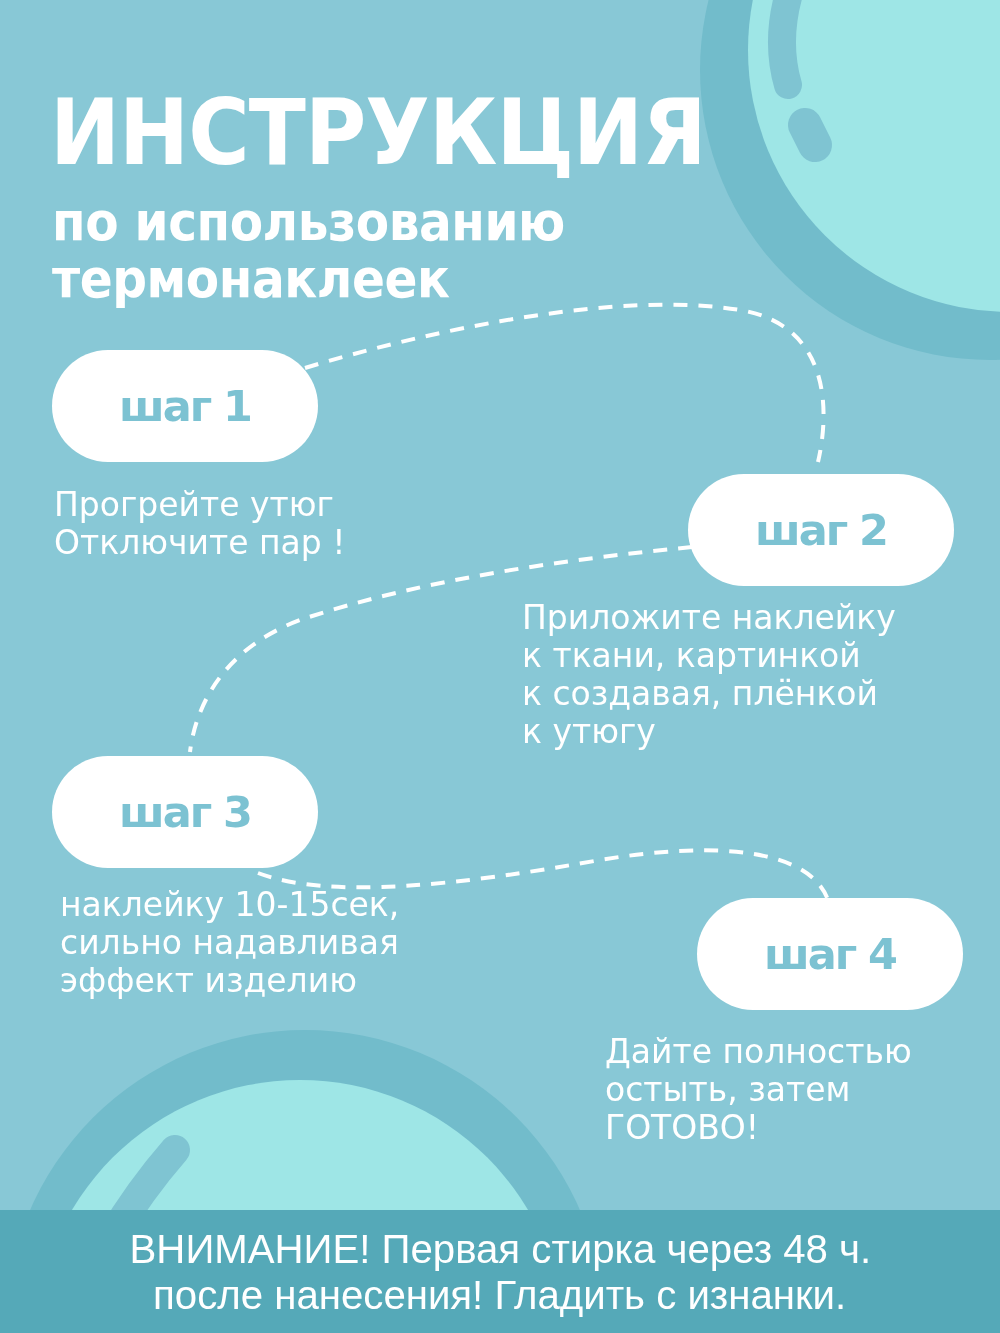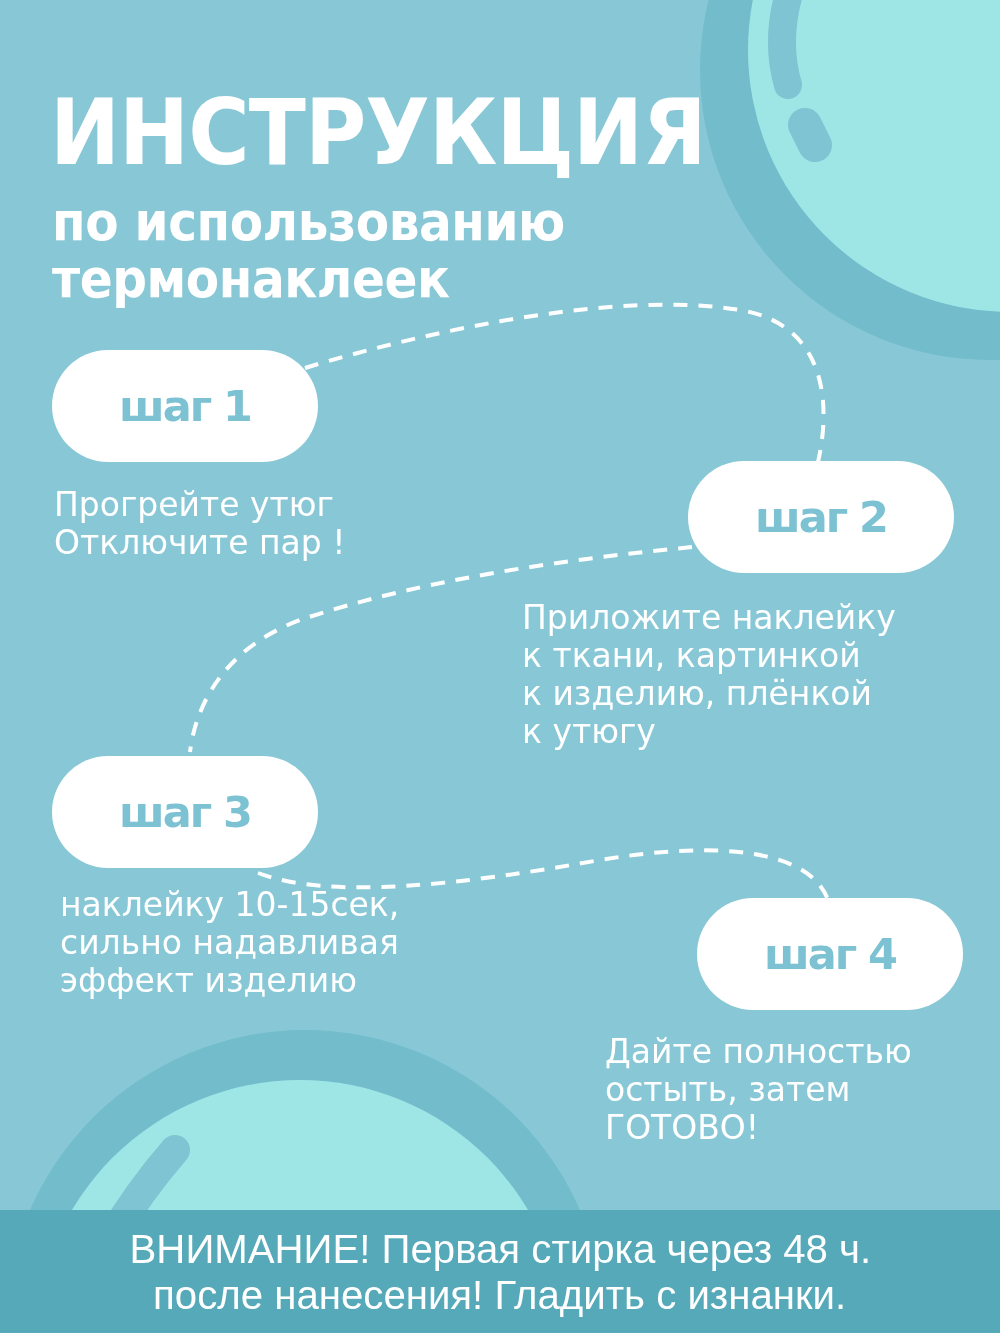--- a/index.html
+++ b/index.html
@@ -80,27 +80,27 @@
 </div>
 
 <div class="pill" style="left:52px; top:350px; width:266px;">
   <span>шаг 1</span>
 </div>
 <div class="step-text" style="left:54px; top:486px;">
   <div>Прогрейте утюг</div>
   <div>Отключите пар !</div>
 </div>
 
-<div class="pill" style="left:688px; top:461px; width:266px;">
+<div class="pill" style="left:688px; top:474px; width:266px;">
   <span>шаг 2</span>
 </div>
 <div class="step-text" style="left:522px; top:599px;">
   <div>Приложите наклейку</div>
   <div>к ткани, картинкой</div>
-  <div>к изделию, плёнкой</div>
+  <div>к создавая, плёнкой</div>
   <div>к утюгу</div>
 </div>
 
 <div class="pill" style="left:52px; top:756px; width:266px;">
   <span>шаг 3</span>
 </div>
 <div class="step-text" style="left:60px; top:886px;">
   <div>наклейку 10-15сек,</div>
   <div>сильно надавливая</div>
   <div>эффект изделию</div>

